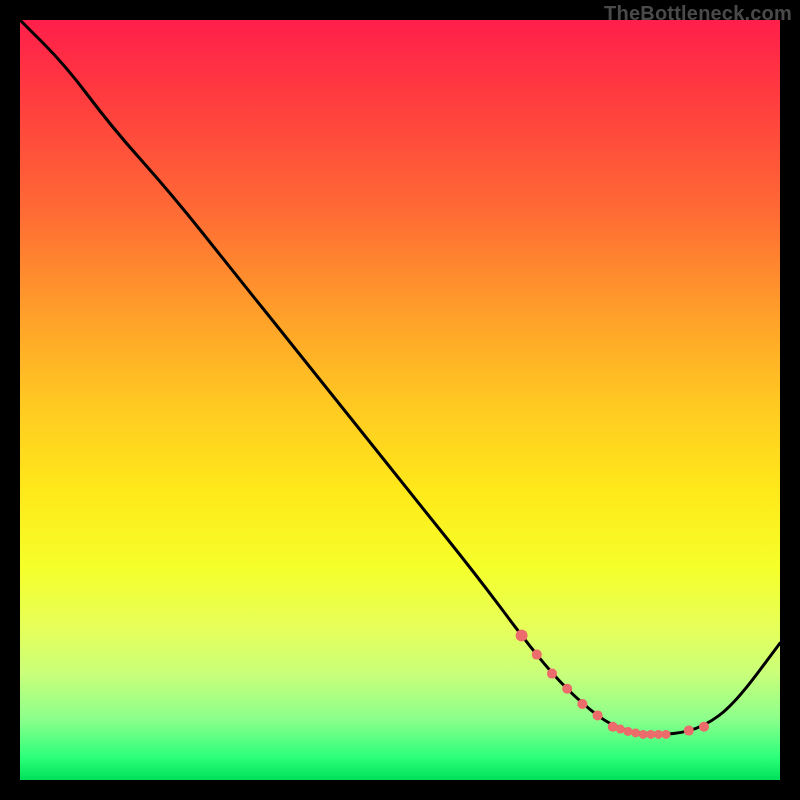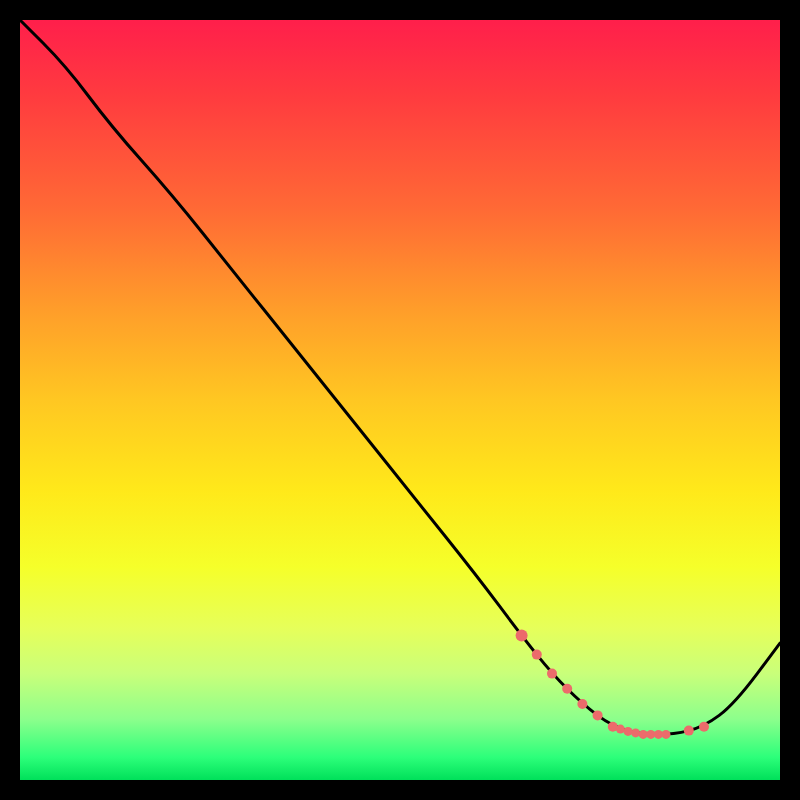--- a/index.html
+++ b/index.html
@@ -55,20 +55,21 @@
     top: 0;
     width: 760px;
     height: 760px;
     overflow: visible;
   }
 </style>
 </head>
 <body>
 
 <div class="outer">
+  <div class="watermark">TheBottleneck.com</div>
 
   <div class="plot">
     <svg class="curve" viewBox="0 0 760 760" preserveAspectRatio="none">
       <path id="curve-path" fill="none" stroke="#000000" stroke-width="3" stroke-linejoin="round" stroke-linecap="round" d="M 0.0 0.0 Q 0.0 0.0 22.8 22.8 Q 45.6 45.6 68.4 76.0 Q 91.2 106.4 121.6 140.6 Q 152.0 174.8 182.4 212.8 Q 212.8 250.8 243.2 288.8 Q 273.6 326.8 304.0 364.8 Q 334.4 402.8 364.8 440.8 Q 395.2 478.8 425.6 516.8 Q 456.0 554.8 478.8 585.2 Q 501.6 615.6 516.8 634.6 Q 532.0 653.6 547.2 668.8 Q 562.4 684.0 577.6 695.4 Q 592.8 706.8 608.0 710.6 Q 623.2 714.4 638.4 714.4 Q 653.6 714.4 668.8 710.6 Q 684.0 706.8 699.2 695.4 Q 714.4 684.0 737.2 653.6 T 760.0 623.2"></path>
       <g id="marker-group">
           <circle cx="501.6" cy="615.6" r="6.0" fill="#ec6b6b"></circle>
           <circle cx="516.8" cy="634.6" r="5.0" fill="#ec6b6b"></circle>
           <circle cx="532.0" cy="653.6" r="5.0" fill="#ec6b6b"></circle>
           <circle cx="547.2" cy="668.8" r="5.0" fill="#ec6b6b"></circle>
           <circle cx="562.4" cy="684.0" r="5.0" fill="#ec6b6b"></circle>

